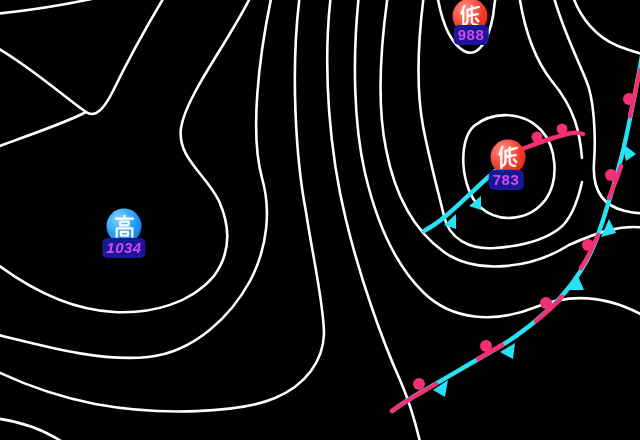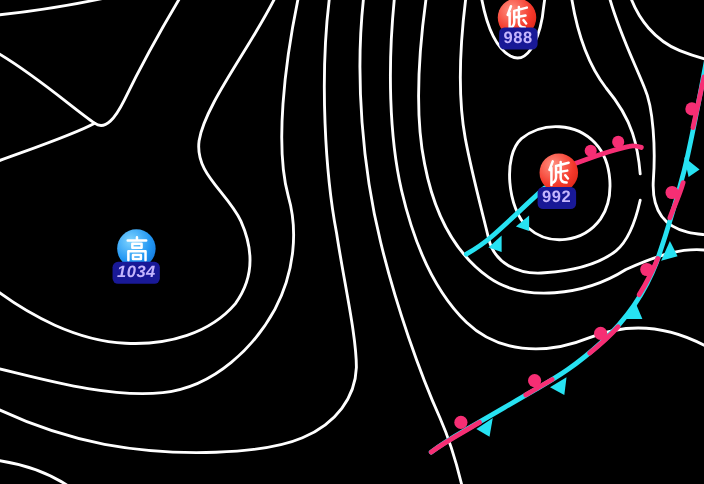--- a/index.html
+++ b/index.html
@@ -27,21 +27,21 @@
   .badge .circle{
     width:35px;height:35px;border-radius:50%;
     display:flex;align-items:center;justify-content:center;
   }
   .circle.high{background:radial-gradient(circle at 35% 30%, #7fd4ff, var(--high-circle) 55%, #0b63cc);}
   .circle.low{background:radial-gradient(circle at 35% 30%, #ff9282, var(--low-circle) 55%, #cf1d0e);}
   .kanji{width:24px;height:24px;}
   .kanji path{fill:none;stroke:#fff;stroke-width:1.9;stroke-linecap:round;stroke-linejoin:round;}
   .plabel{
     position:absolute;transform:translate(-50%,-50%);
-    background:var(--label-background);color:#c4b5fd;
+    background:var(--label-background);color:#d946ef;
     font-size:15px;font-weight:bold;line-height:18px;
     padding:1px 4px;border-radius:5px;letter-spacing:0.5px;
     text-shadow:0 0 2px var(--label-background);
   }
 </style>
 </head>
 <body>
 
 <div id="map">
 
@@ -122,15 +122,15 @@
   </div>
   <div class="plabel" style="left:471px;top:35px;">988</div>
 
   <div class="badge" style="left:508px;top:157px;">
     <div class="circle low">
       <svg class="kanji" viewBox="-10 -10 20 20" role="img" aria-label="低">
         <path d="M -5,-9 L -7.5,-2.5 M -6,-4 L -6,9 M -2.5,-5.5 L 7,-8 M 1,-8.5 L 1,3.5 C 1,6 2.5,7 5.5,7 M -2.5,-5.5 L -2.5,3 C -2.5,5 -3.5,6.5 -5.5,7.5 M -2.5,-0.5 L 6,-2 M 4.5,1.5 L 6.5,4"></path>
       </svg>
     </div>
   </div>
-  <div class="plabel" style="left:506px;top:180px;">992</div>
+  <div class="plabel" style="left:506px;top:180px;">783</div>
 
 </div>
 
 </body></html>

